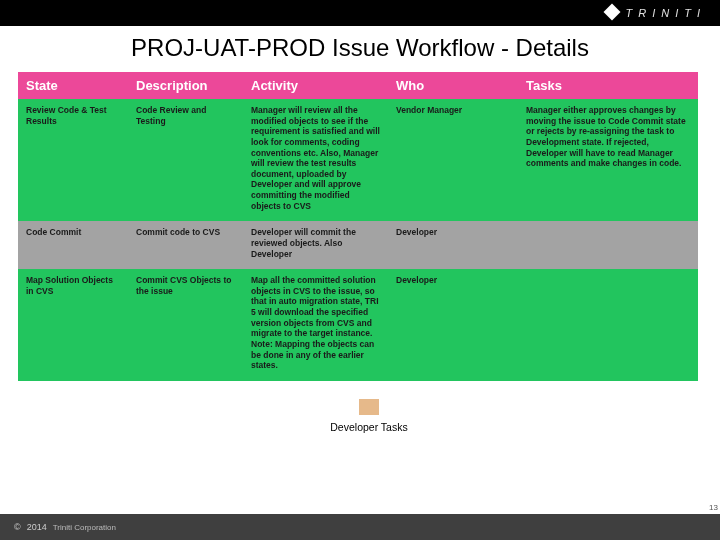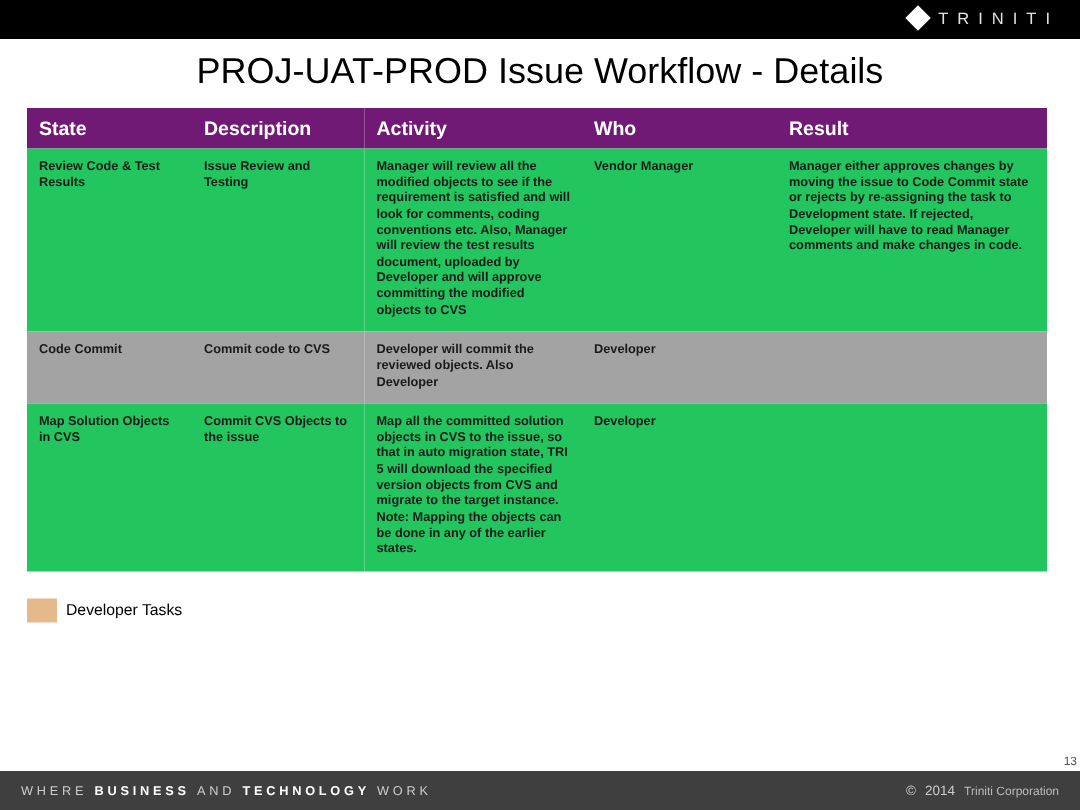--- a/index.html
+++ b/index.html
@@ -16,20 +16,21 @@
     display:flex;
     align-items:center;
     justify-content:flex-end;
     padding:0 14px 0 0;
   }
   .brand {
     display:flex;
     align-items:center;
     gap:8px;
     color:#fff;
+    font-style:italic;
   }
   .brand-logo {
     width:12px; height:12px;
     background:#fff;
     transform:rotate(45deg);
     position:relative;
     top:-1px;
   }
   .brand-text {
     font-size:11px;
@@ -44,21 +45,21 @@
     text-align:center;
     margin:8px 0 10px 0;
   }
   .table {
     width:680px;
     margin:0 auto 0 18px;
     border-collapse:collapse;
     table-layout:fixed;
   }
   .table th {
-    background:#701a75;
+    background:#ec4899;
     color:#fff;
     text-align:left;
     font-size:13px;
     font-weight:700;
     padding:6px 8px;
     vertical-align:top;
   }
   .table td {
     font-size:8.5px;
     line-height:1.25;
@@ -73,20 +74,21 @@
   .col-who    { width:130px; }
   .col-res    { width:180px; }
   .row-orange td { background:#22c55e; }
   .row-white  td { background:#a3a3a3; }
 
   .legend {
     display:flex;
     align-items:center;
     gap:6px;
     margin:18px 0 0 18px;
+    flex-direction:column;
   }
   .legend-swatch {
     width:20px; height:16px;
     background:#e6b98a;
   }
   .legend-label {
     font-size:10.5px;
     font-weight:400;
     color:#000;
   }
@@ -144,27 +146,27 @@
       <col class="col-act">
       <col class="col-who">
       <col class="col-res">
   </colgroup>
   <thead>
     <tr>
       <th>State</th>
       <th>Description</th>
       <th>Activity</th>
       <th>Who</th>
-      <th>Result</th>
+      <th>Tasks</th>
     </tr>
   </thead>
   <tbody>
     <tr class="row-orange">
       <td>Review Code &amp; Test Results</td>
-      <td>Issue Review and Testing</td>
+      <td>Code Review and Testing</td>
       <td>Manager will review all the modified objects to see if the requirement is satisfied and will look for comments, coding conventions etc. Also, Manager will review the test results document, uploaded by Developer and will approve committing the modified objects to CVS</td>
       <td>Vendor Manager</td>
       <td>Manager either approves changes by moving the issue to Code Commit state or rejects by re-assigning the task to Development state. If rejected, Developer will have to read Manager comments and make changes in code.</td>
     </tr>
     <tr class="row-white">
       <td>Code Commit</td>
       <td>Commit code to CVS</td>
       <td>Developer will commit the reviewed objects. Also Developer</td>
       <td>Developer</td>
       <td></td>
@@ -180,21 +182,18 @@
 </table>
 
 <div class="legend">
   <div class="legend-swatch"></div>
   <span class="legend-label">Developer Tasks</span>
 </div>
 
 <div class="pagenum">13</div>
 
 <div class="bottombar">
-  <div class="tagline">
-    <span>WHERE </span><span class="bold">BUSINESS </span><span>AND </span><span class="bold">TECHNOLOGY </span><span>WORK</span>
-  </div>
   <div class="copy">
     <span>©</span>
     <span>2014</span>
     <span class="corp">Triniti Corporation</span>
   </div>
 </div>
 
 </body></html>

